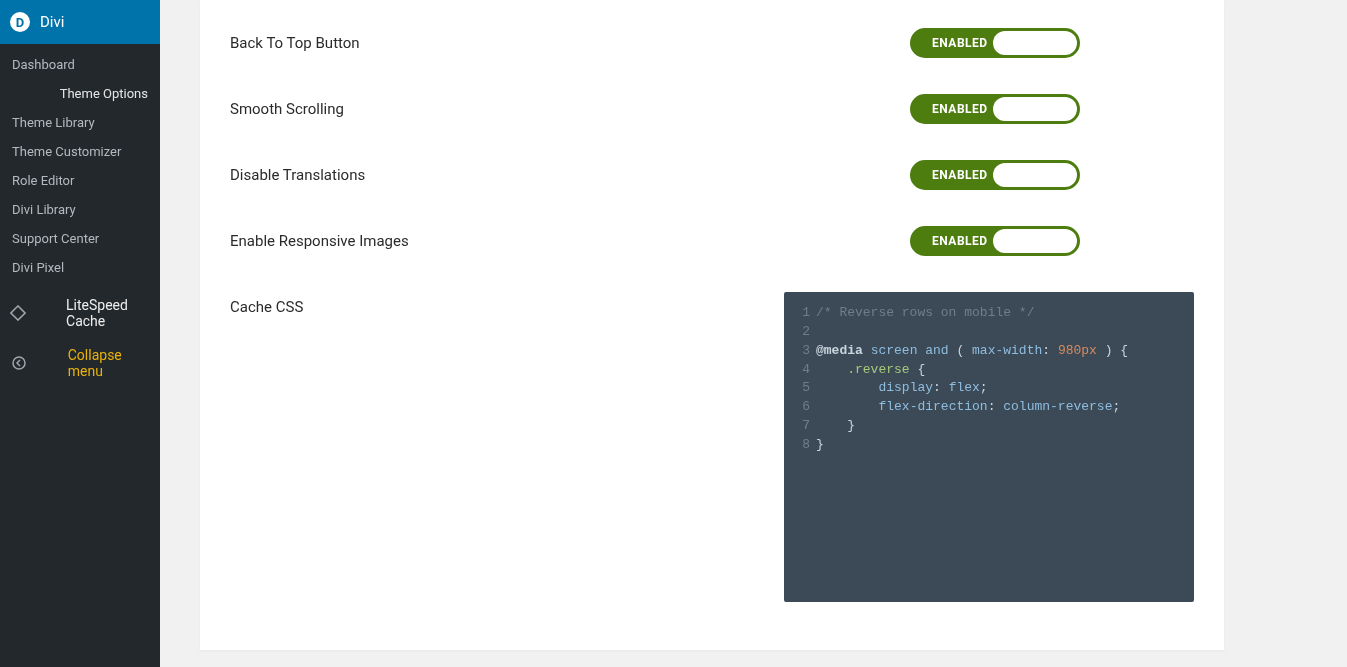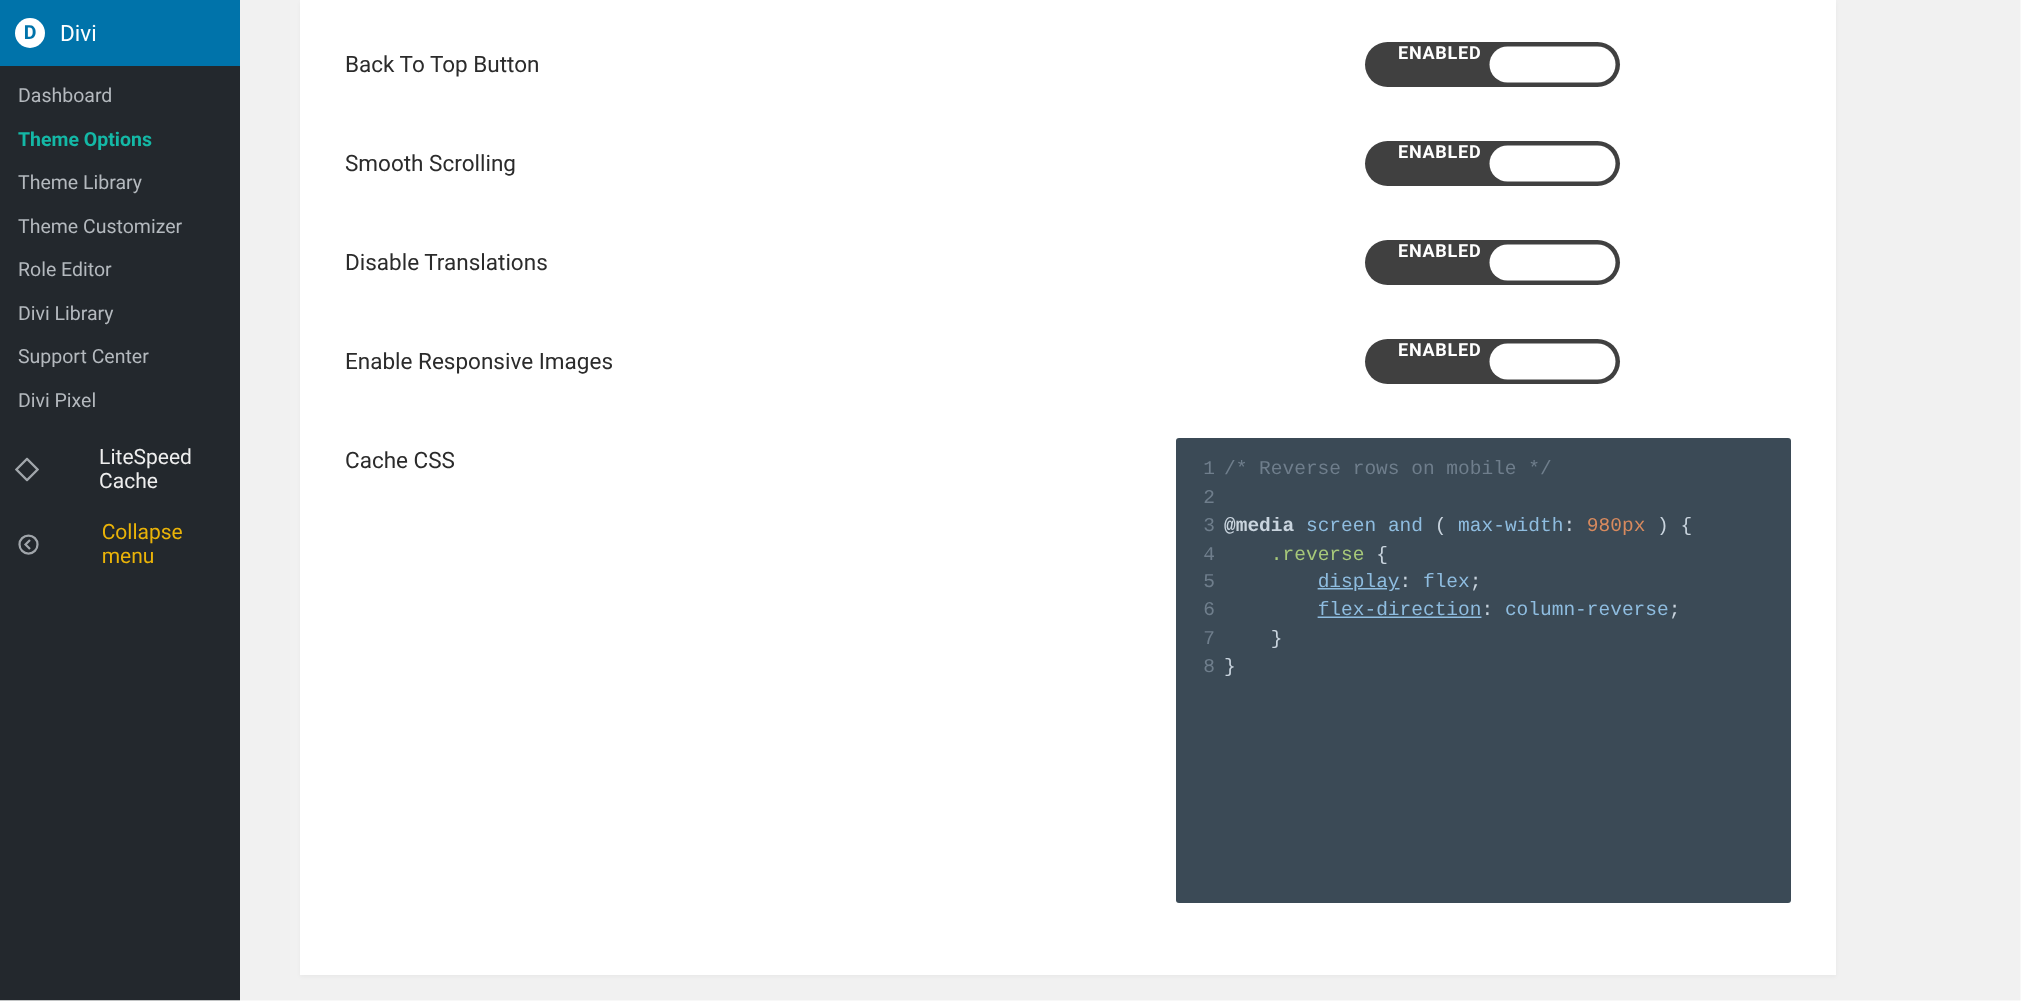--- a/index.html
+++ b/index.html
@@ -56,21 +56,21 @@
     border-right: 8px solid #f1f1f1;
   }
   .submenu { padding: 6px 0; }
   .submenu a {
     display: block;
     padding: 7px 12px;
     color: #b4b9be;
     text-decoration: none;
     font-size: 13px;
   }
-  .submenu a.current { color: #14b8a6; font-weight: 700; }
+  .submenu a.current { color: #e5e5e5; font-weight: 400; text-align: right; }
 
   .menu-item {
     display: flex;
     align-items: center;
     padding: 9px 10px;
     color: #eee;
     font-size: 14px;
     cursor: pointer;
     gap: 32px;
   }
@@ -108,23 +108,23 @@
     font-size: 15px;
     color: #2b2b2b;
     padding-top: 6px;
   }
   .option-control { width: 170px; }
 
   .toggle {
     width: 170px;
     height: 30px;
     border-radius: 15px;
-    background: #404040;
-    display: flex;
-    align-items: flex-start;
+    background: #4d7c0f;
+    display: flex;
+    align-items: center;
     color: #fff;
     font-weight: 700;
     font-size: 12px;
     position: relative;
     cursor: pointer;
     padding-left: 22px;
     letter-spacing: .5px;
   }
   .toggle .knob {
     position: absolute;
@@ -153,21 +153,21 @@
     color: #6f7e8c;
     margin-right: 6px;
     user-select: none;
   }
   .tok-comment { color: #6f7e8c; }
   .tok-media   { color: #c9d4de; font-weight: 600; }
   .tok-mq      { color: #8fbde0; }
   .tok-num     { color: #d88a5e; }
   .tok-punct   { color: #c9d4de; }
   .tok-sel     { color: #a7c97a; }
-  .tok-prop    { color: #8fbde0; text-decoration: underline; }
+  .tok-prop    { color: #8fbde0; }
   .tok-val     { color: #8fbde0; }
 
   .option-row.css-row { align-items: flex-start; }
   .option-row.css-row .option-control-wide { width: 430px; }
 </style>
 </head>
 <body>
 
 <div class="sidebar">
   <div class="sidebar-top">

